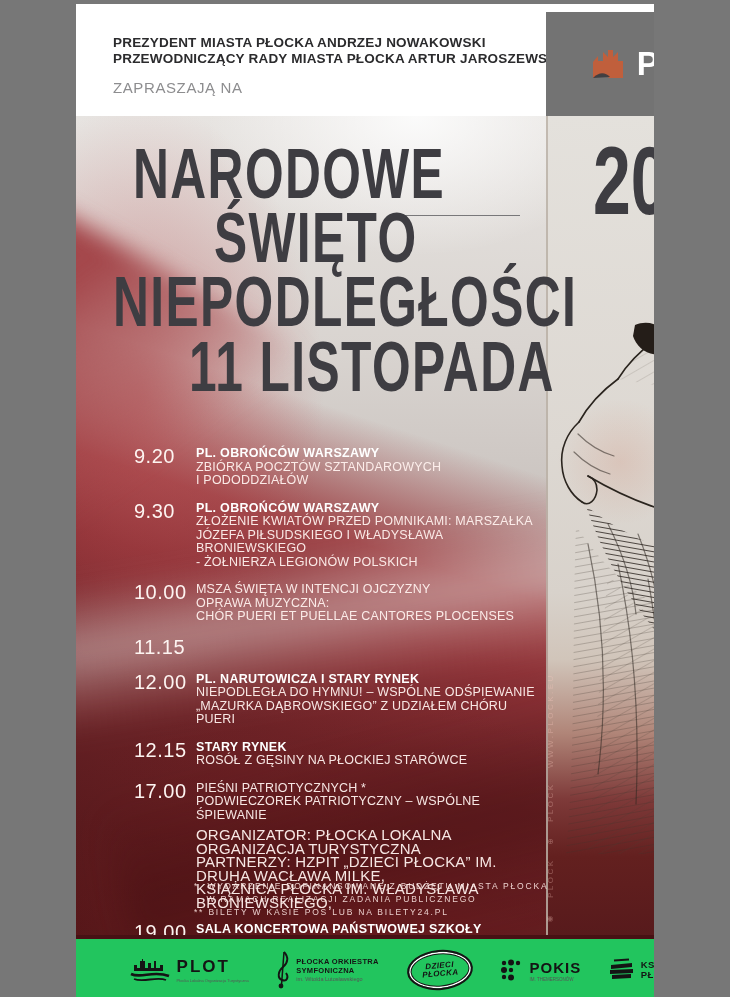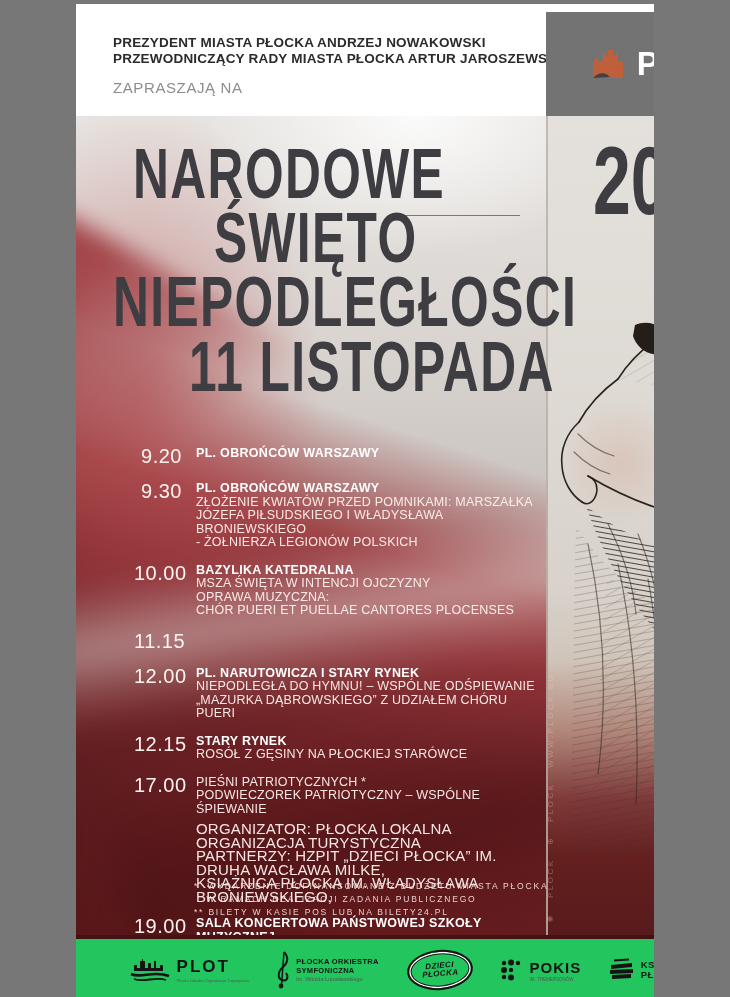--- a/index.html
+++ b/index.html
@@ -46,21 +46,21 @@
     transform-origin:0 0; transform:scaleX(.70); letter-spacing:2px; }
   .t1 { left:57px;  top:134px; font-size:71px; }
   .t2 { left:138px; top:198px; font-size:71px; }
   .t3 { left:37px;  top:262px; font-size:71px; }
   .t4 { left:113px; top:327px; font-size:71px; }
   .t-rule { position:absolute; left:322px; top:211px; width:122px; height:1px; background:rgba(62,61,66,.65); }
   .year { left:517px; top:128px; font-size:97px; letter-spacing:0; }
   
   .sched { position:absolute; left:58px; top:441px; width:404px; color:#fff; }
   .sch-row { display:flex; margin-bottom:12px; }
-  .sch-time { width:48px; min-width:48px; text-align:right; font-size:20px; font-weight:400;
+  .sch-time { width:48px; min-width:48px; text-align:left; font-size:20px; font-weight:400;
     letter-spacing:.5px; color:#fdf4f1; padding-top:0; }
   .sch-body { margin-left:14px; padding-top:2px; }
   .sch-place div { font-weight:700; font-size:12.5px; letter-spacing:.3px; line-height:13.5px; color:#ffffff; }
   .sch-details div { font-weight:400; font-size:12.5px; line-height:13.5px; color:rgba(255,241,238,.95); letter-spacing:.2px; }
   .sch-extra { margin-top:6px; }
   .sch-extra div { font-weight:400; font-size:15px; line-height:13.5px; color:rgba(255,241,238,.95); letter-spacing:.2px; }
   .fnotes { position:absolute; left:118px; top:876px; color:rgba(255,233,230,.88); }
   .fnotes div { font-size:8.5px; line-height:13px; letter-spacing:1.8px; white-space:pre; font-weight:400; }
   
   .spine-text { position:absolute; left:466px; top:600px; height:320px; width:16px;
@@ -184,20 +184,24 @@
   <div class="t-rule"></div>
   <div class="cond year">2024</div>
 
   <div class="sched">
     <div class="sch-row">
       <div class="sch-time">9.20</div>
       <div class="sch-body">
         <div class="sch-place">
             <div>PL. OBROŃCÓW WARSZAWY</div>
           </div>
+        <div class="sch-details">
+            <div>ZBIÓRKA POCZTÓW SZTANDAROWYCH</div>
+            <div>I PODODDZIAŁÓW</div>
+          </div>
 
       </div>
     </div>
 
     <div class="sch-row">
       <div class="sch-time">9.30</div>
       <div class="sch-body">
         <div class="sch-place">
             <div>PL. OBROŃCÓW WARSZAWY</div>
           </div>
@@ -206,23 +210,20 @@
             <div>JÓZEFA PIŁSUDSKIEGO I WŁADYSŁAWA BRONIEWSKIEGO</div>
             <div>- ŻOŁNIERZA LEGIONÓW POLSKICH</div>
           </div>
 
       </div>
     </div>
 
     <div class="sch-row">
       <div class="sch-time">10.00</div>
       <div class="sch-body">
-        <div class="sch-place">
-            <div>BAZYLIKA KATEDRALNA</div>
-          </div>
         <div class="sch-details">
             <div>MSZA ŚWIĘTA W INTENCJI OJCZYZNY</div>
             <div>OPRAWA MUZYCZNA:</div>
             <div>CHÓR PUERI ET PUELLAE CANTORES PLOCENSES</div>
           </div>
 
       </div>
     </div>
 
     <div class="sch-row">

